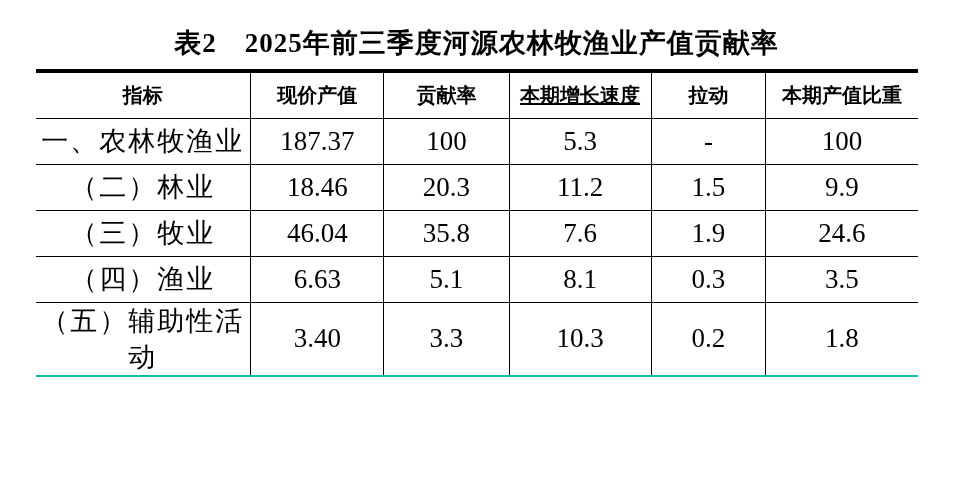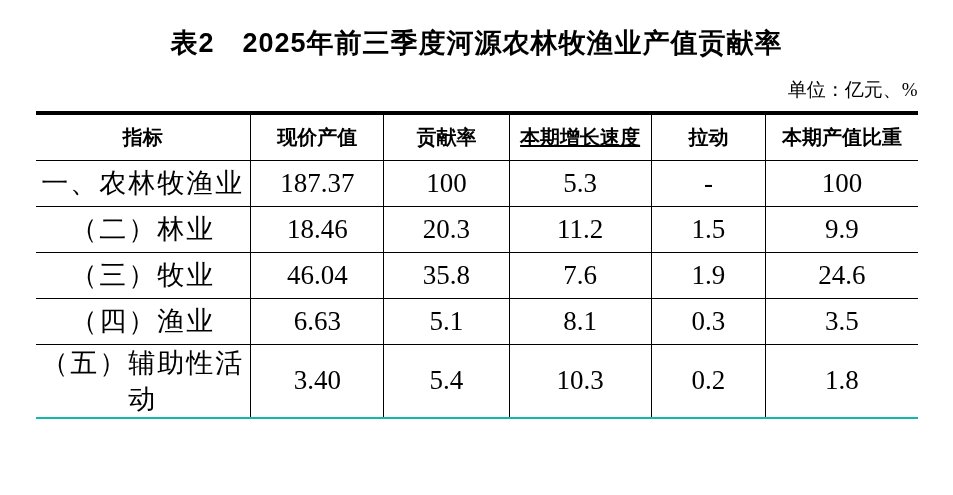--- a/index.html
+++ b/index.html
@@ -10,21 +10,21 @@
     color: #000000;
     font-family: "Liberation Serif", "DejaVu Serif", serif;
   }
   .page { width: 953px; height: 495px; overflow: hidden; }
   .title {
     text-align: center;
     font-weight: bold;
     font-size: 27px;
     letter-spacing: 1px;
     padding-top: 25px;
-    font-family: Liberation Sans, sans-serif;
+    font-family: Liberation Serif, serif;
   }
   .unit-note {
     width: 882px;
     margin: 16px auto 5px auto;
     text-align: right;
     font-size: 19px;
     font-family: "Liberation Serif", "DejaVu Serif", serif;
   }
   table.stat-table {
     width: 882px;
@@ -59,21 +59,20 @@
   .col-4 { width: 13.0%; }
   .col-5 { width: 17.2%; }
 </style>
 </head>
 <body>
 
 <div class="page">
 
   <div class="title">表2　2025年前三季度河源农林牧渔业产值贡献率</div>
 
-  <div class="unit-note">单位：亿元、%</div>
 
   <table class="stat-table">
     <thead>
       <tr>
         <th class="col-0">指标</th>
         <th class="col-1">现价产值</th>
         <th class="col-2">贡献率</th>
         <th class="col-3">本期增长速度</th>
         <th class="col-4">拉动</th>
         <th class="col-5">本期产值比重</th>
@@ -108,21 +107,21 @@
         <td class="indicator">（四）渔业</td>
         <td>6.63</td>
         <td>5.1</td>
         <td>8.1</td>
         <td>0.3</td>
         <td>3.5</td>
       </tr>
       <tr>
         <td class="indicator">（五）辅助性活动</td>
         <td>3.40</td>
-        <td>5.4</td>
+        <td>3.3</td>
         <td>10.3</td>
         <td>0.2</td>
         <td>1.8</td>
       </tr>
     </tbody>
   </table>
 
 </div>
 
 </body></html>

